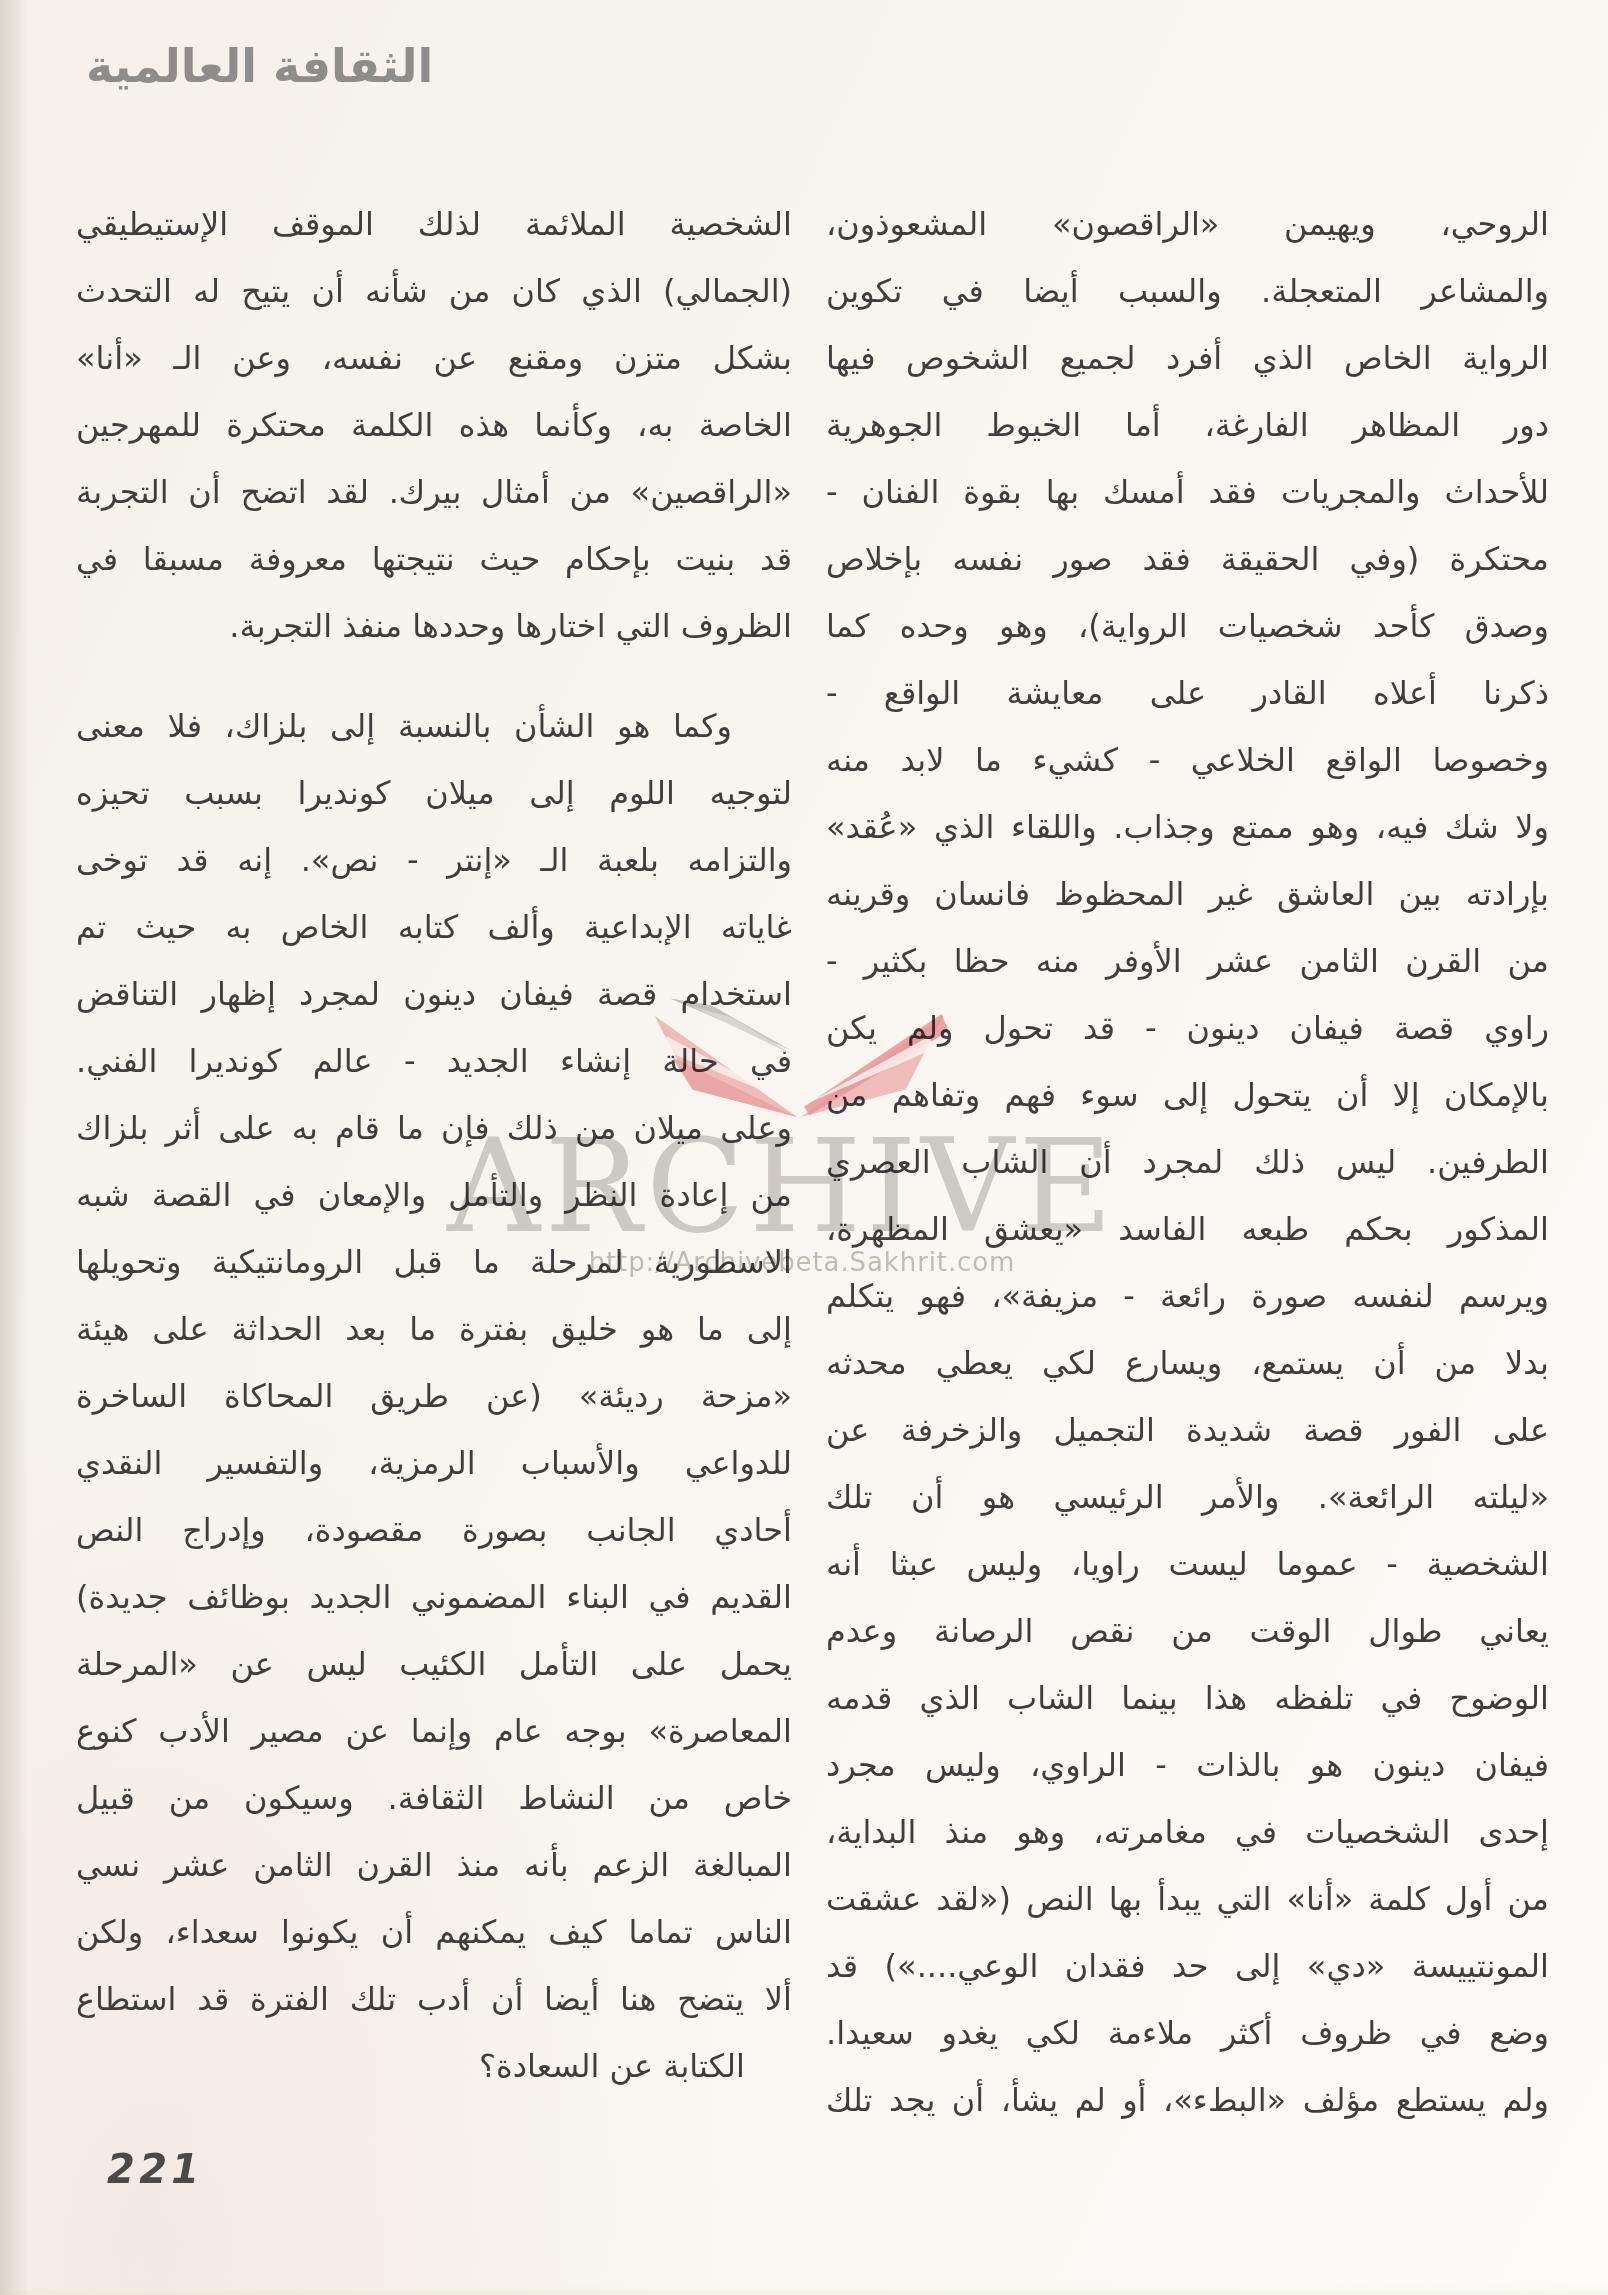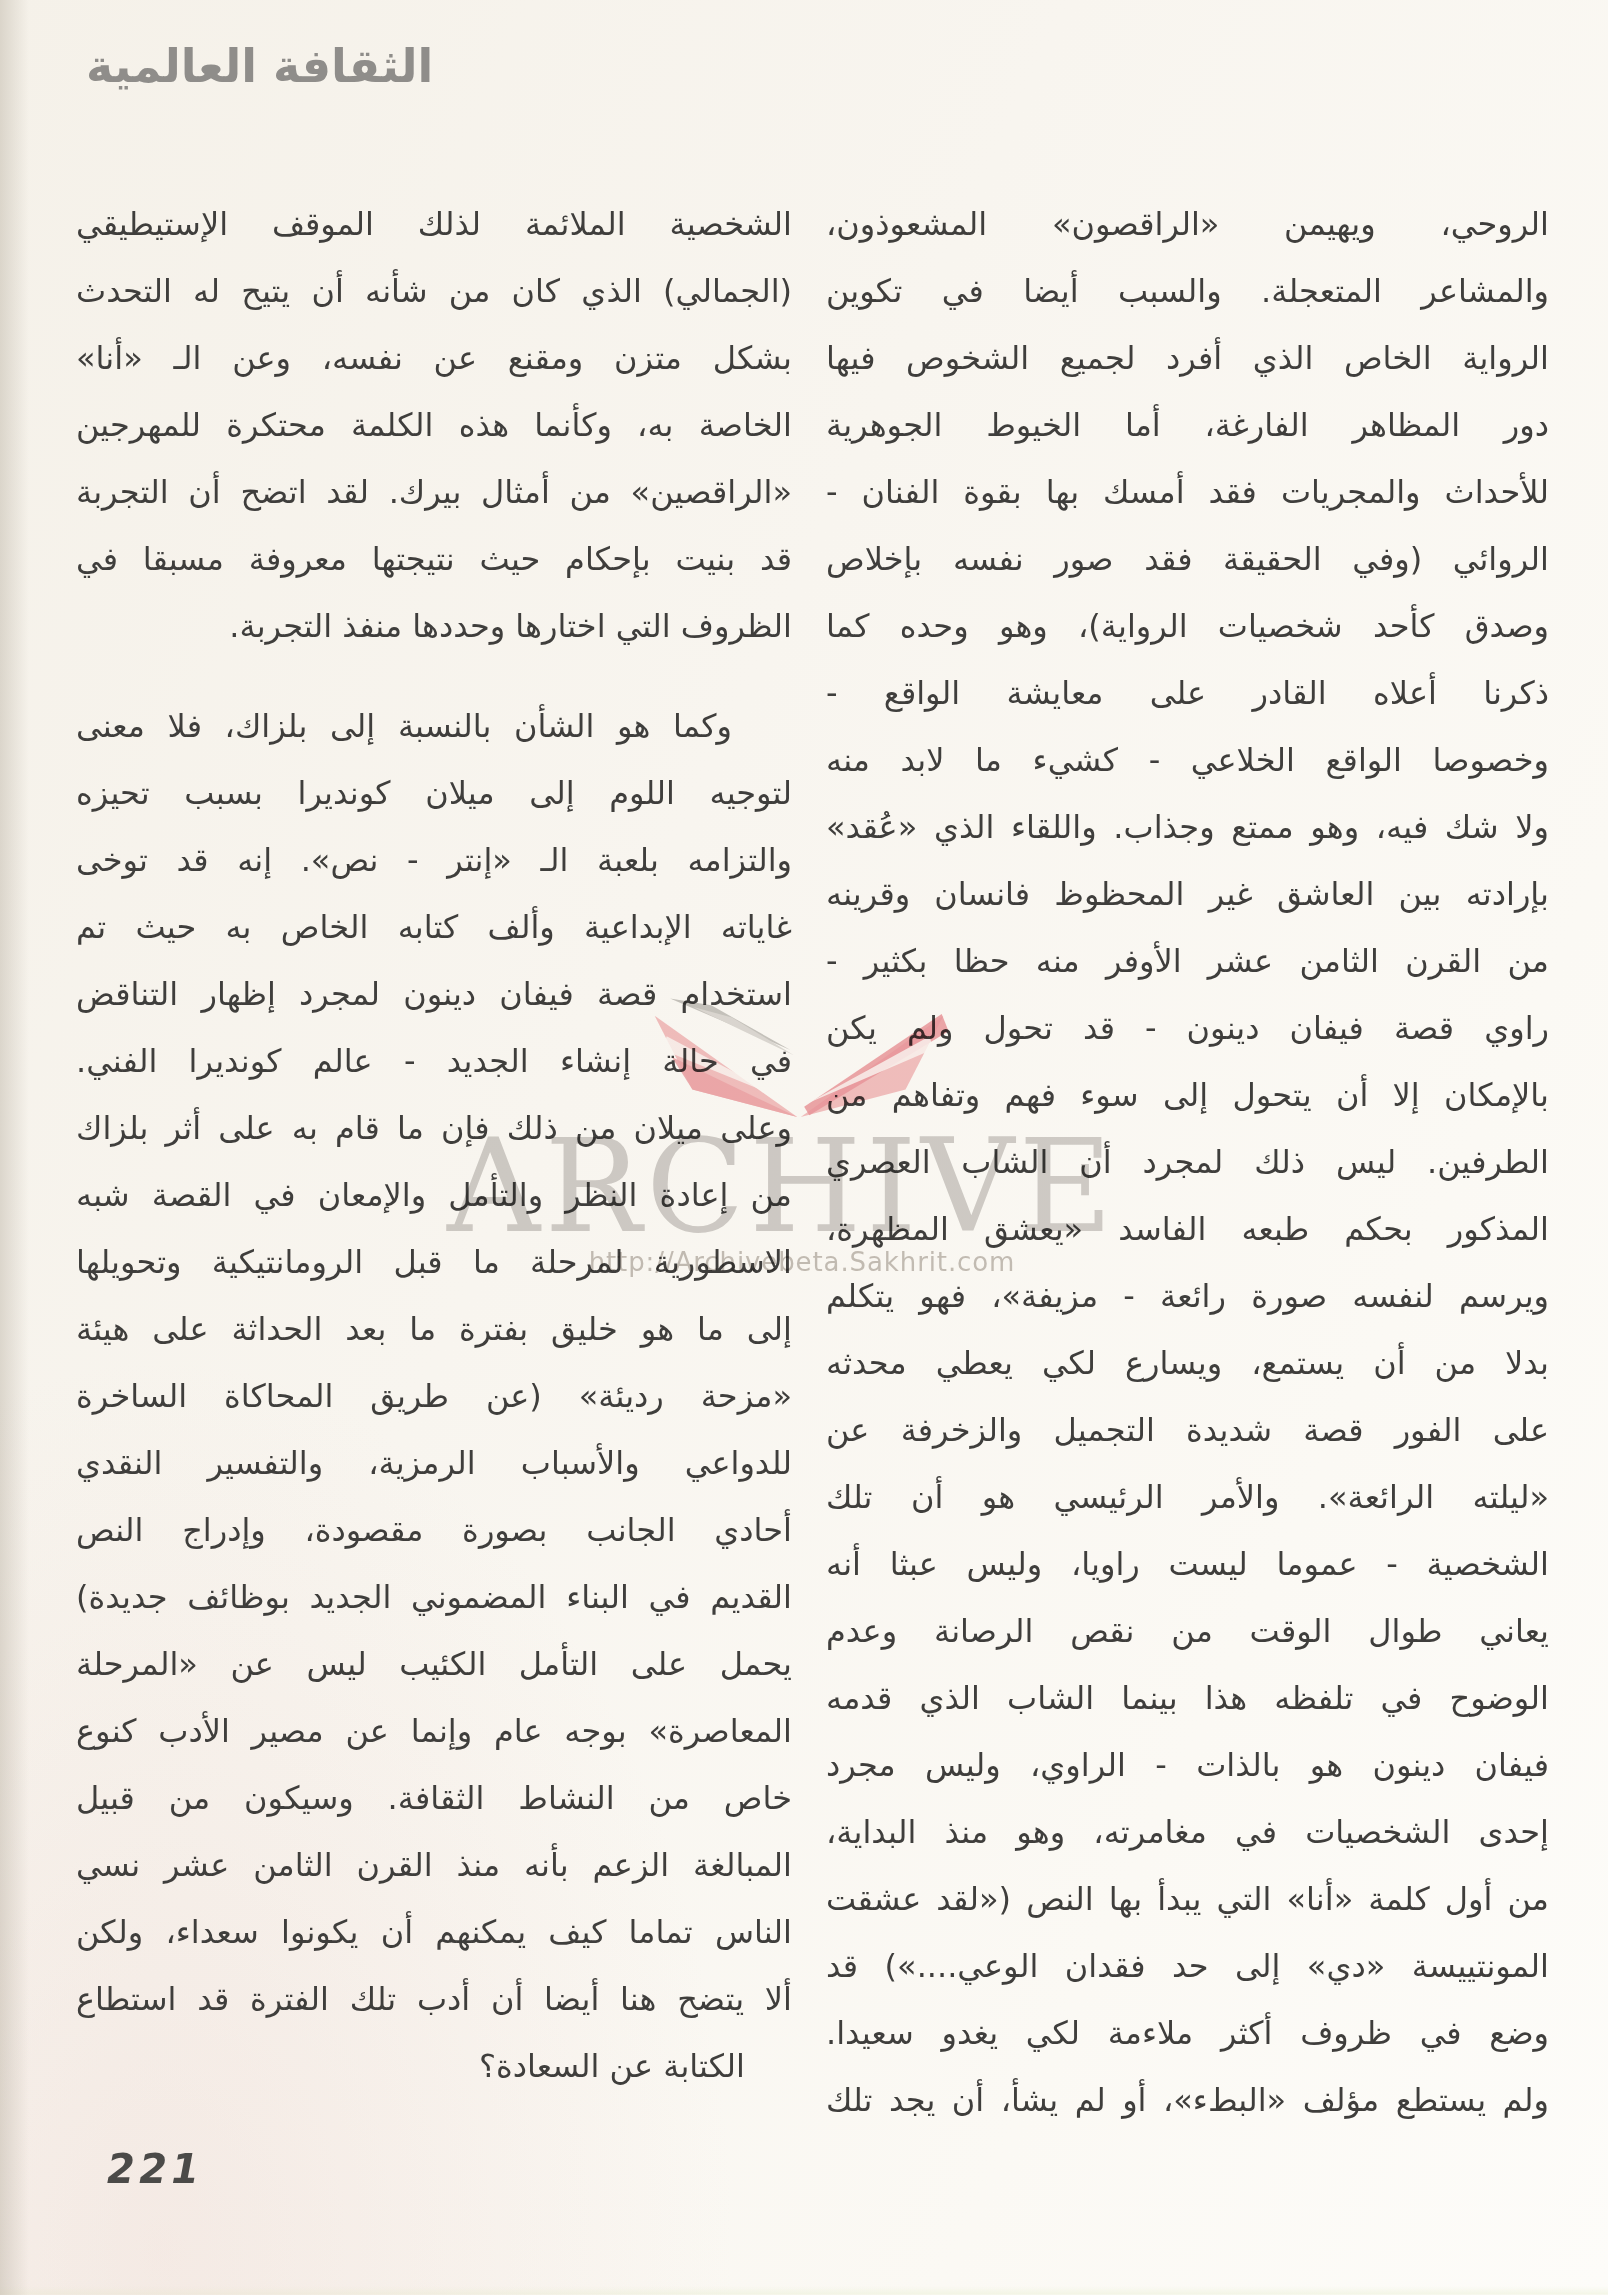--- a/index.html
+++ b/index.html
@@ -60,21 +60,21 @@
   <div class="shading"></div>
 
   <div class="header-title">الثقافة العالمية</div>
 
   <div class="col col-right">
       <div class="line">الروحي، ويهيمن «الراقصون» المشعوذون،</div>
       <div class="line">والمشاعر المتعجلة. والسبب أيضا في تكوين</div>
       <div class="line">الرواية الخاص الذي أفرد لجميع الشخوص فيها</div>
       <div class="line">دور المظاهر الفارغة، أما الخيوط الجوهرية</div>
       <div class="line">للأحداث والمجريات فقد أمسك بها بقوة الفنان -</div>
-      <div class="line">الروائي (وفي الحقيقة فقد صور نفسه بإخلاص</div>
+      <div class="line">محتكرة (وفي الحقيقة فقد صور نفسه بإخلاص</div>
       <div class="line">وصدق كأحد شخصيات الرواية)، وهو وحده كما</div>
       <div class="line">ذكرنا أعلاه القادر على معايشة الواقع -</div>
       <div class="line">وخصوصا الواقع الخلاعي - كشيء ما لابد منه</div>
       <div class="line">ولا شك فيه، وهو ممتع وجذاب. واللقاء الذي «عُقد»</div>
       <div class="line">بإرادته بين العاشق غير المحظوظ فانسان وقرينه</div>
       <div class="line">من القرن الثامن عشر الأوفر منه حظا بكثير -</div>
       <div class="line">راوي قصة فيفان دينون - قد تحول ولم يكن</div>
       <div class="line">بالإمكان إلا أن يتحول إلى سوء فهم وتفاهم من</div>
       <div class="line">الطرفين. ليس ذلك لمجرد أن الشاب العصري</div>
       <div class="line">المذكور بحكم طبعه الفاسد «يعشق المظهرة،</div>

